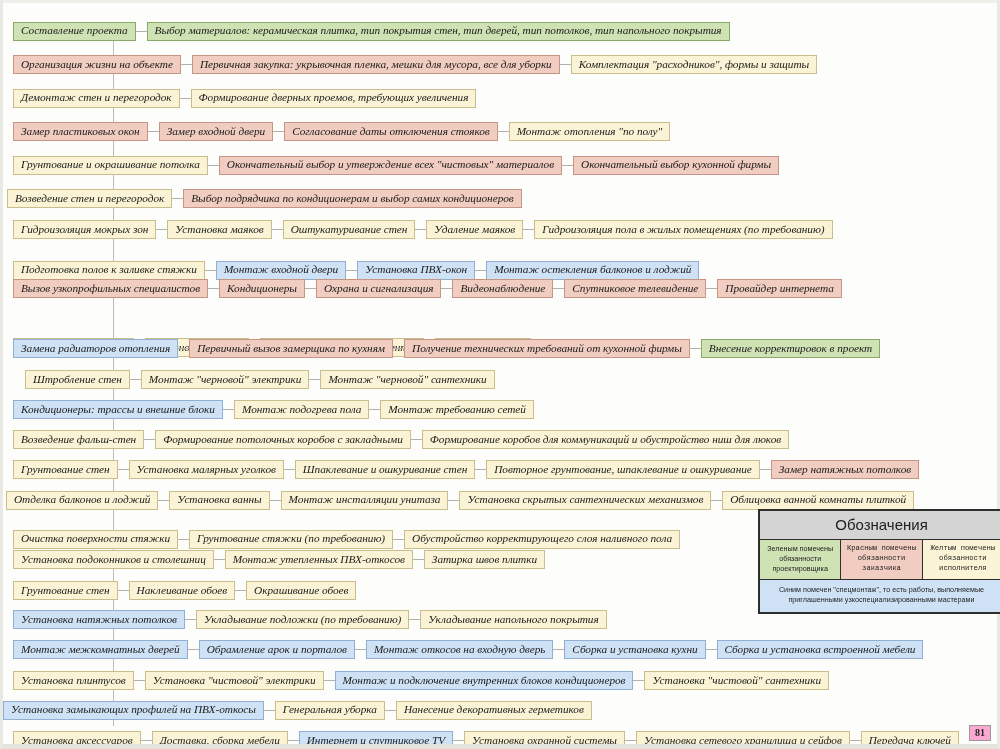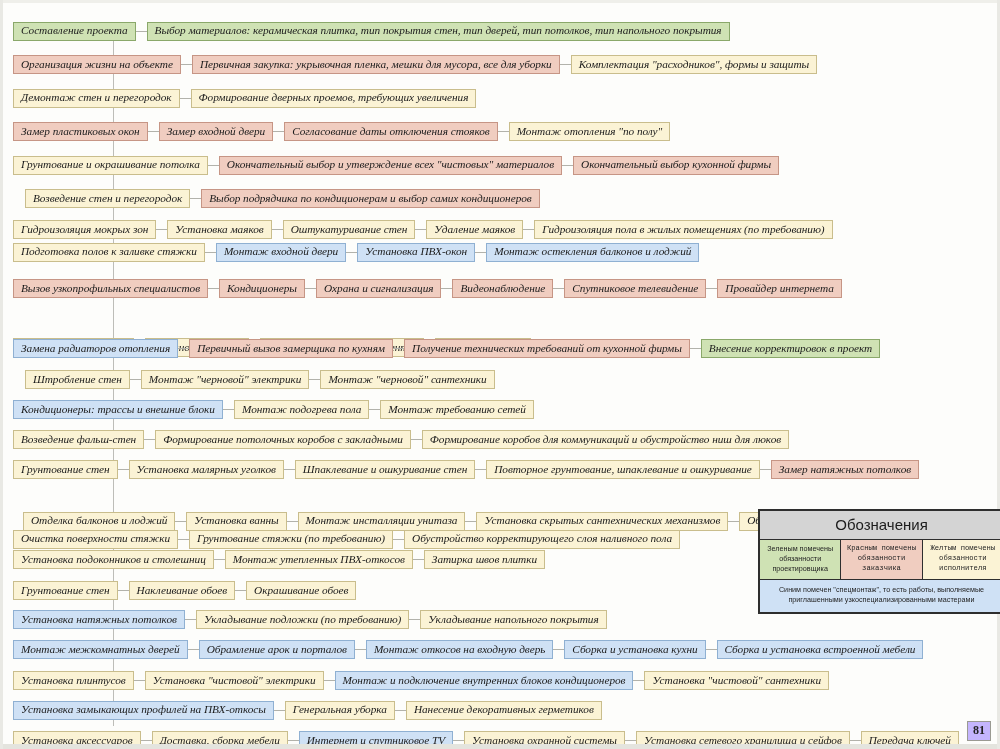--- a/index.html
+++ b/index.html
@@ -154,24 +154,24 @@
     color: #242424;
     padding: 5px 6px 6px;
   }
 
   
   #page-number {
     position: absolute;
     right: 6px;
     bottom: 8px;
     border: 1px solid #9a9a92;
-    background: #c4b5fd;
+    background: #f9a8d4;
     font-family: "Liberation Serif", serif;
     font-weight: bold;
-    font-size: 12px;
+    font-size: 10px;
     color: #222;
     padding: 1px 5px 2px;
   }
 </style>
 </head>
 <body>
 
 <div id="page">
 
 
@@ -204,37 +204,37 @@
         <span class="link"></span>
         <span class="node yellow">Монтаж отопления "по полу"</span>
       </div>
       <div class="row" style="top: 134.078px; padding-left: 10px;">
         <span class="node yellow">Грунтование и окрашивание потолка</span>
         <span class="link"></span>
         <span class="node red">Окончательный выбор и утверждение всех "чистовых" материалов</span>
         <span class="link"></span>
         <span class="node red">Окончательный выбор кухонной фирмы</span>
       </div>
-      <div class="row" style="top: 167.597px; padding-left: 22px;">
+      <div class="row" style="top: 167.597px; padding-left: 4px;">
         <span class="node yellow">Возведение стен и перегородок</span>
         <span class="link"></span>
         <span class="node red">Выбор подрядчика по кондиционерам и выбор самих кондиционеров</span>
       </div>
       <div class="row" style="top: 198.244px; padding-left: 10px;">
         <span class="node yellow">Гидроизоляция мокрых зон</span>
         <span class="link"></span>
         <span class="node yellow">Установка маяков</span>
         <span class="link"></span>
         <span class="node yellow">Оштукатуривание стен</span>
         <span class="link"></span>
         <span class="node yellow">Удаление маяков</span>
         <span class="link"></span>
         <span class="node yellow">Гидроизоляция пола в жилых помещениях (по требованию)</span>
       </div>
-      <div class="row" style="top: 221px; padding-left: 10px;">
+      <div class="row" style="top: 239px; padding-left: 10px;">
         <span class="node yellow">Подготовка полов к заливке стяжки</span>
         <span class="link"></span>
         <span class="node blue">Монтаж входной двери</span>
         <span class="link"></span>
         <span class="node blue">Установка ПВХ-окон</span>
         <span class="link"></span>
         <span class="node blue">Монтаж остекления балконов и лоджий</span>
       </div>
       <div class="row" style="top: 257.621px; padding-left: 10px;">
         <span class="node red">Вызов узкопрофильных специалистов</span>
@@ -292,21 +292,21 @@
         <span class="node yellow">Грунтование стен</span>
         <span class="link"></span>
         <span class="node yellow">Установка малярных уголков</span>
         <span class="link"></span>
         <span class="node yellow">Шпаклевание и ошкуривание стен</span>
         <span class="link"></span>
         <span class="node yellow">Повторное грунтование, шпаклевание и ошкуривание</span>
         <span class="link"></span>
         <span class="node red">Замер натяжных потолков</span>
       </div>
-      <div class="row" style="top: 490px; padding-left: 20px;">
+      <div class="row" style="top: 469px; padding-left: 3px;">
         <span class="node yellow">Отделка балконов и лоджий</span>
         <span class="link"></span>
         <span class="node yellow">Установка ванны</span>
         <span class="link"></span>
         <span class="node yellow">Монтаж инсталляции унитаза</span>
         <span class="link"></span>
         <span class="node yellow">Установка скрытых сантехнических механизмов</span>
         <span class="link"></span>
         <span class="node yellow">Облицовка ванной комнаты плиткой</span>
       </div>
@@ -351,21 +351,21 @@
       </div>
       <div class="row" style="top: 649.321px; padding-left: 10px;">
         <span class="node yellow">Установка плинтусов</span>
         <span class="link"></span>
         <span class="node yellow">Установка "чистовой" электрики</span>
         <span class="link"></span>
         <span class="node blue">Монтаж и подключение внутренних блоков кондиционеров</span>
         <span class="link"></span>
         <span class="node yellow">Установка "чистовой" сантехники</span>
       </div>
-      <div class="row" style="top: 679.009px; padding-left: 10px;">
+      <div class="row" style="top: 679.009px; ">
         <span class="node blue">Установка замыкающих профилей на ПВХ-откосы</span>
         <span class="link"></span>
         <span class="node yellow">Генеральная уборка</span>
         <span class="link"></span>
         <span class="node yellow">Нанесение декоративных герметиков</span>
       </div>
       <div class="row" style="top: 709.656px; padding-left: 10px;">
         <span class="node yellow">Установка аксессуаров</span>
         <span class="link"></span>
         <span class="node yellow">Доставка, сборка мебели</span>

